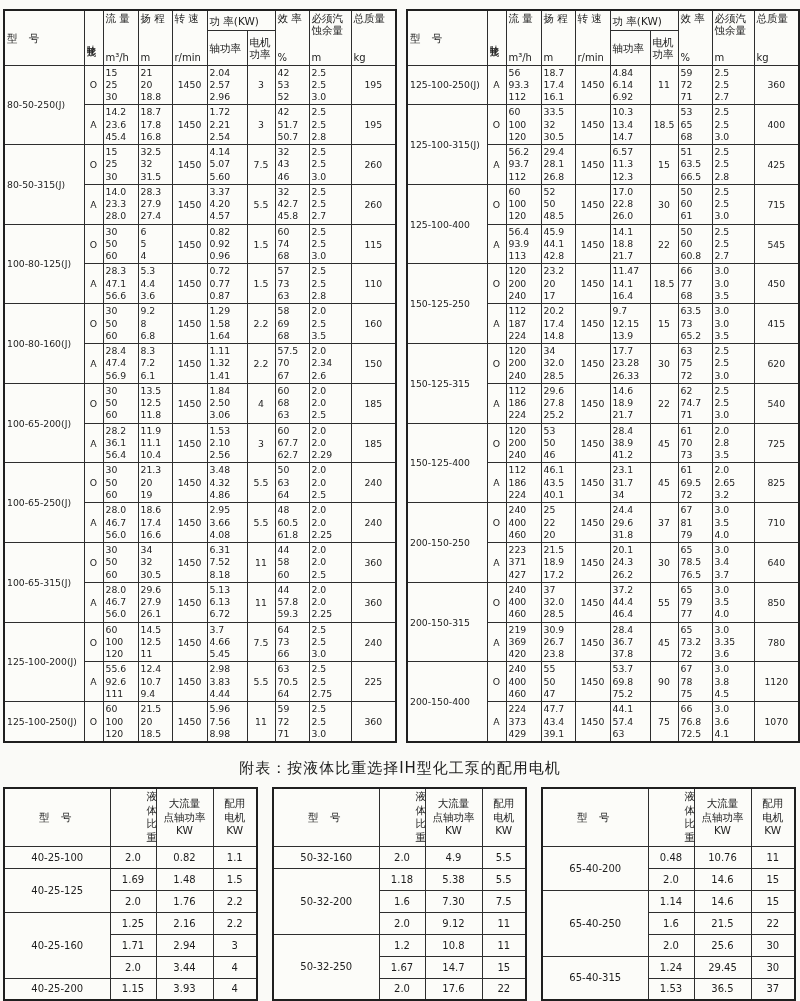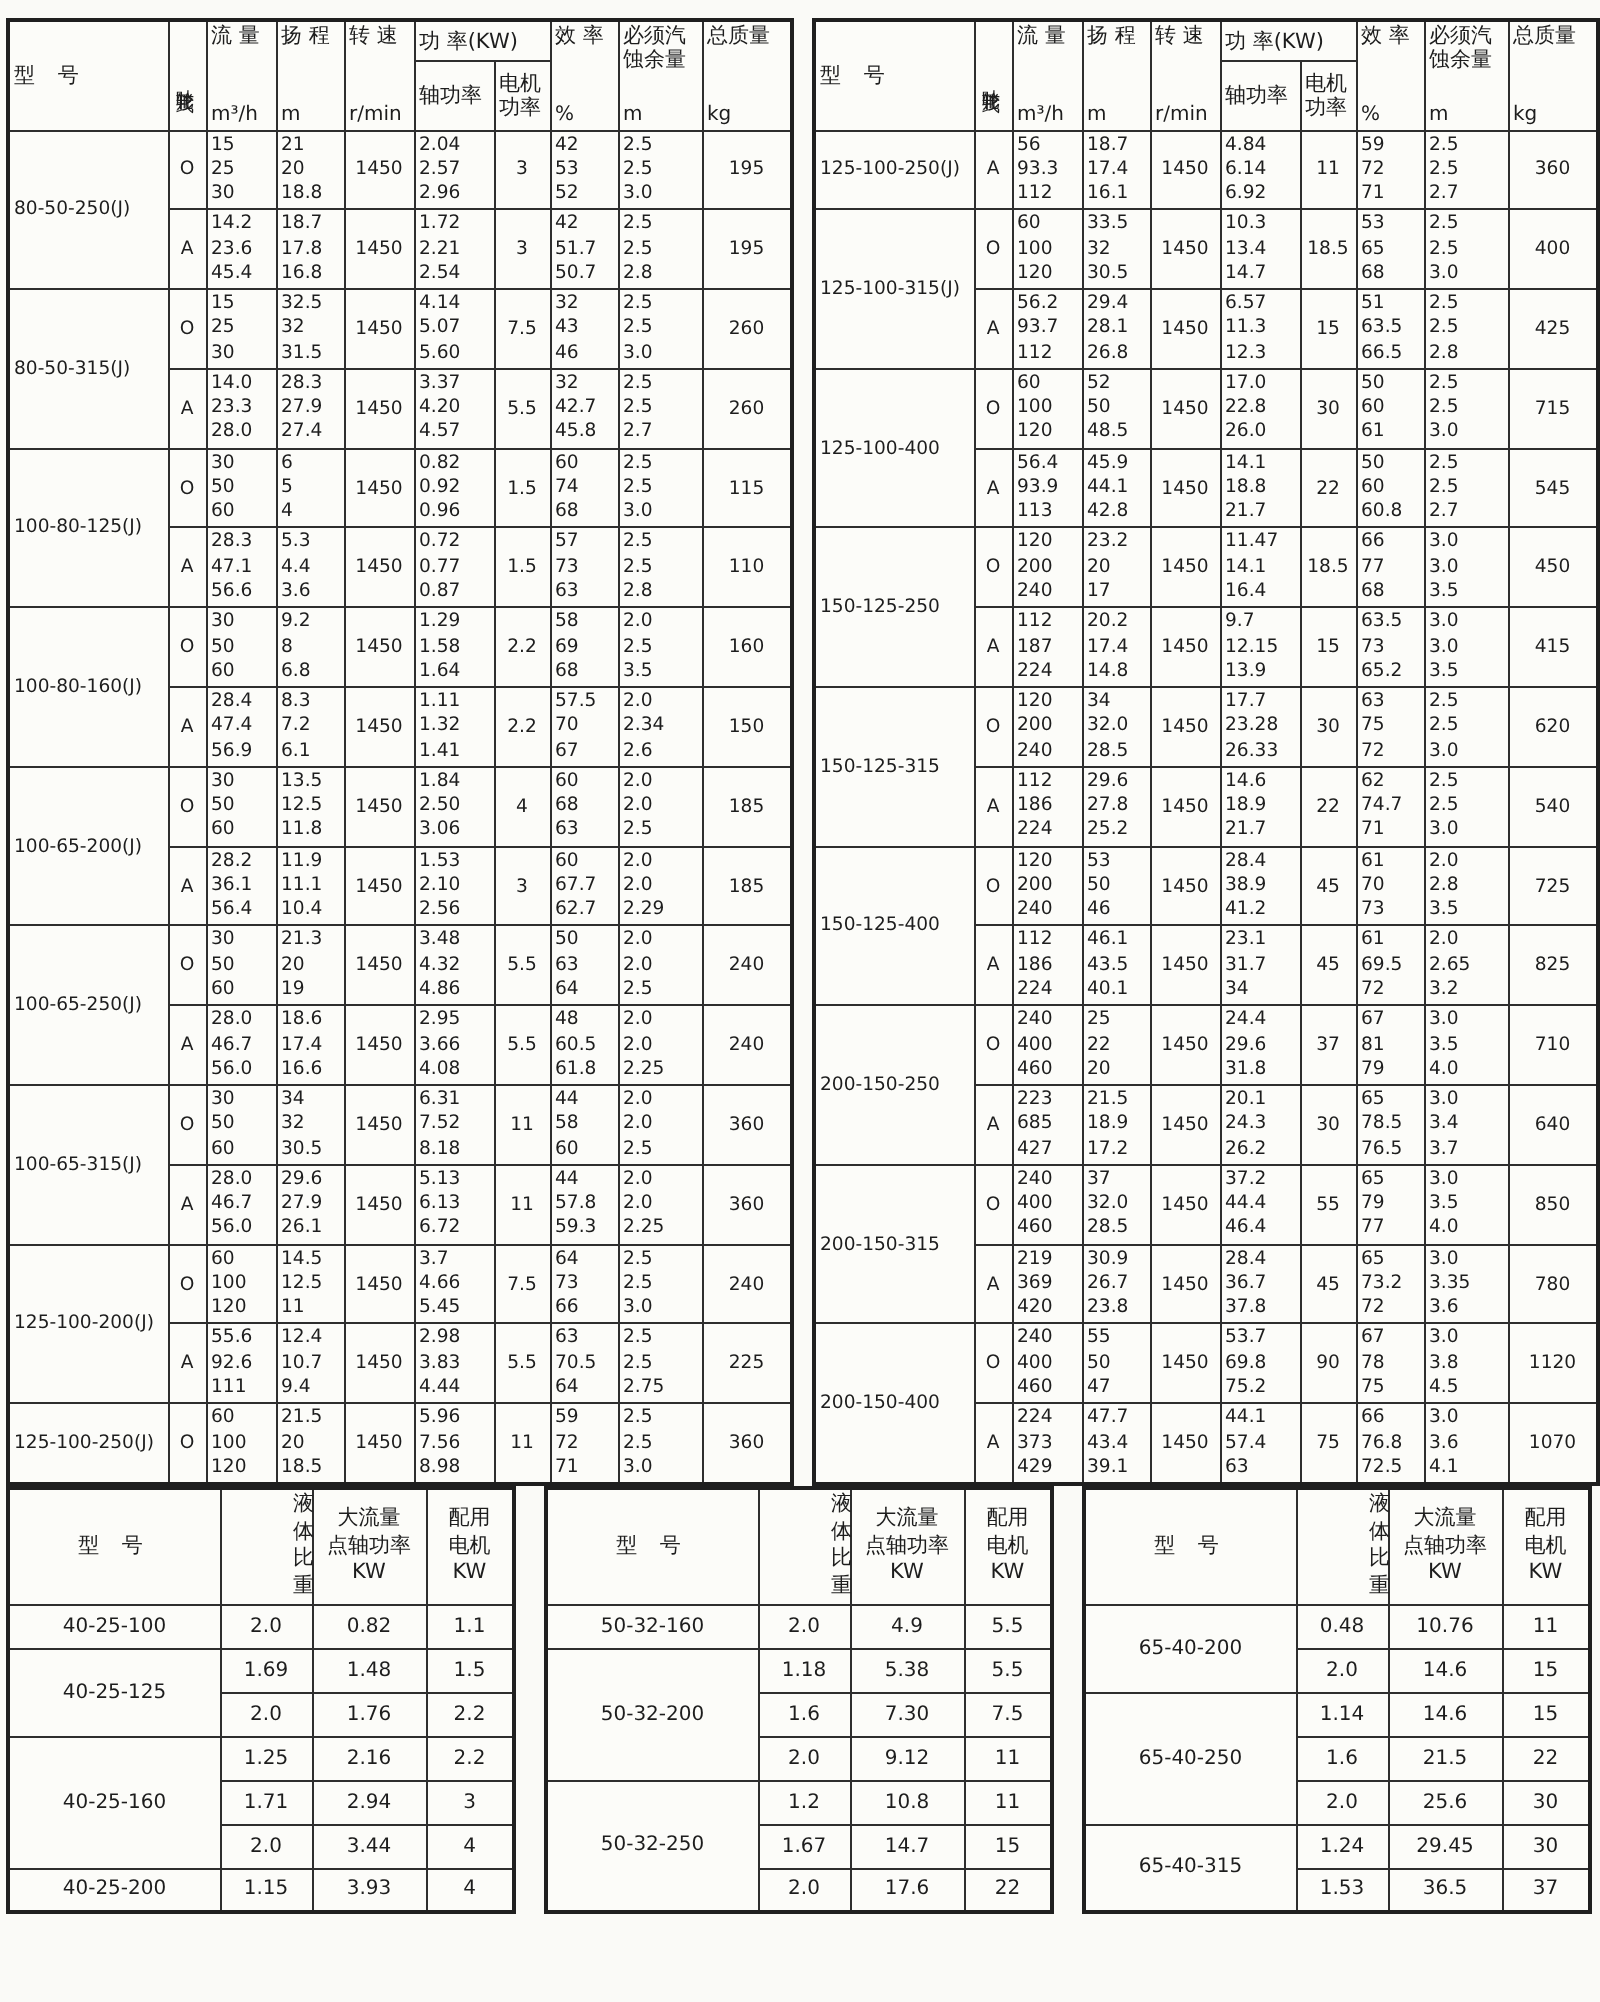--- a/index.html
+++ b/index.html
@@ -801,21 +801,21 @@
 81
 79</td>
             <td class="num">3.0
 3.5
 4.0</td>
             <td class="ctr">710</td>
           </tr>
           <tr>
             <td class="imp-cell">A</td>
             <td class="num">223
-685
+371
 427</td>
             <td class="num">21.5
 18.9
 17.2</td>
             <td class="ctr">1450</td>
             <td class="num">20.1
 24.3
 26.2</td>
             <td class="ctr">30</td>
             <td class="num">65
@@ -910,20 +910,21 @@
             <td class="num">3.0
 3.6
 4.1</td>
             <td class="ctr">1070</td>
           </tr>
         </tbody>
     </table>
 
   </div>
 
+  <div class="appendix-title">附表：按液体比重选择IH型化工泵的配用电机</div>
 
   <div class="appendix-wrap">
     <table class="motor-table">
       <colgroup>
           <col style="width:106px">
           <col style="width:46px">
           <col style="width:57px">
           <col style="width:44px">
         </colgroup>
       <thead>

